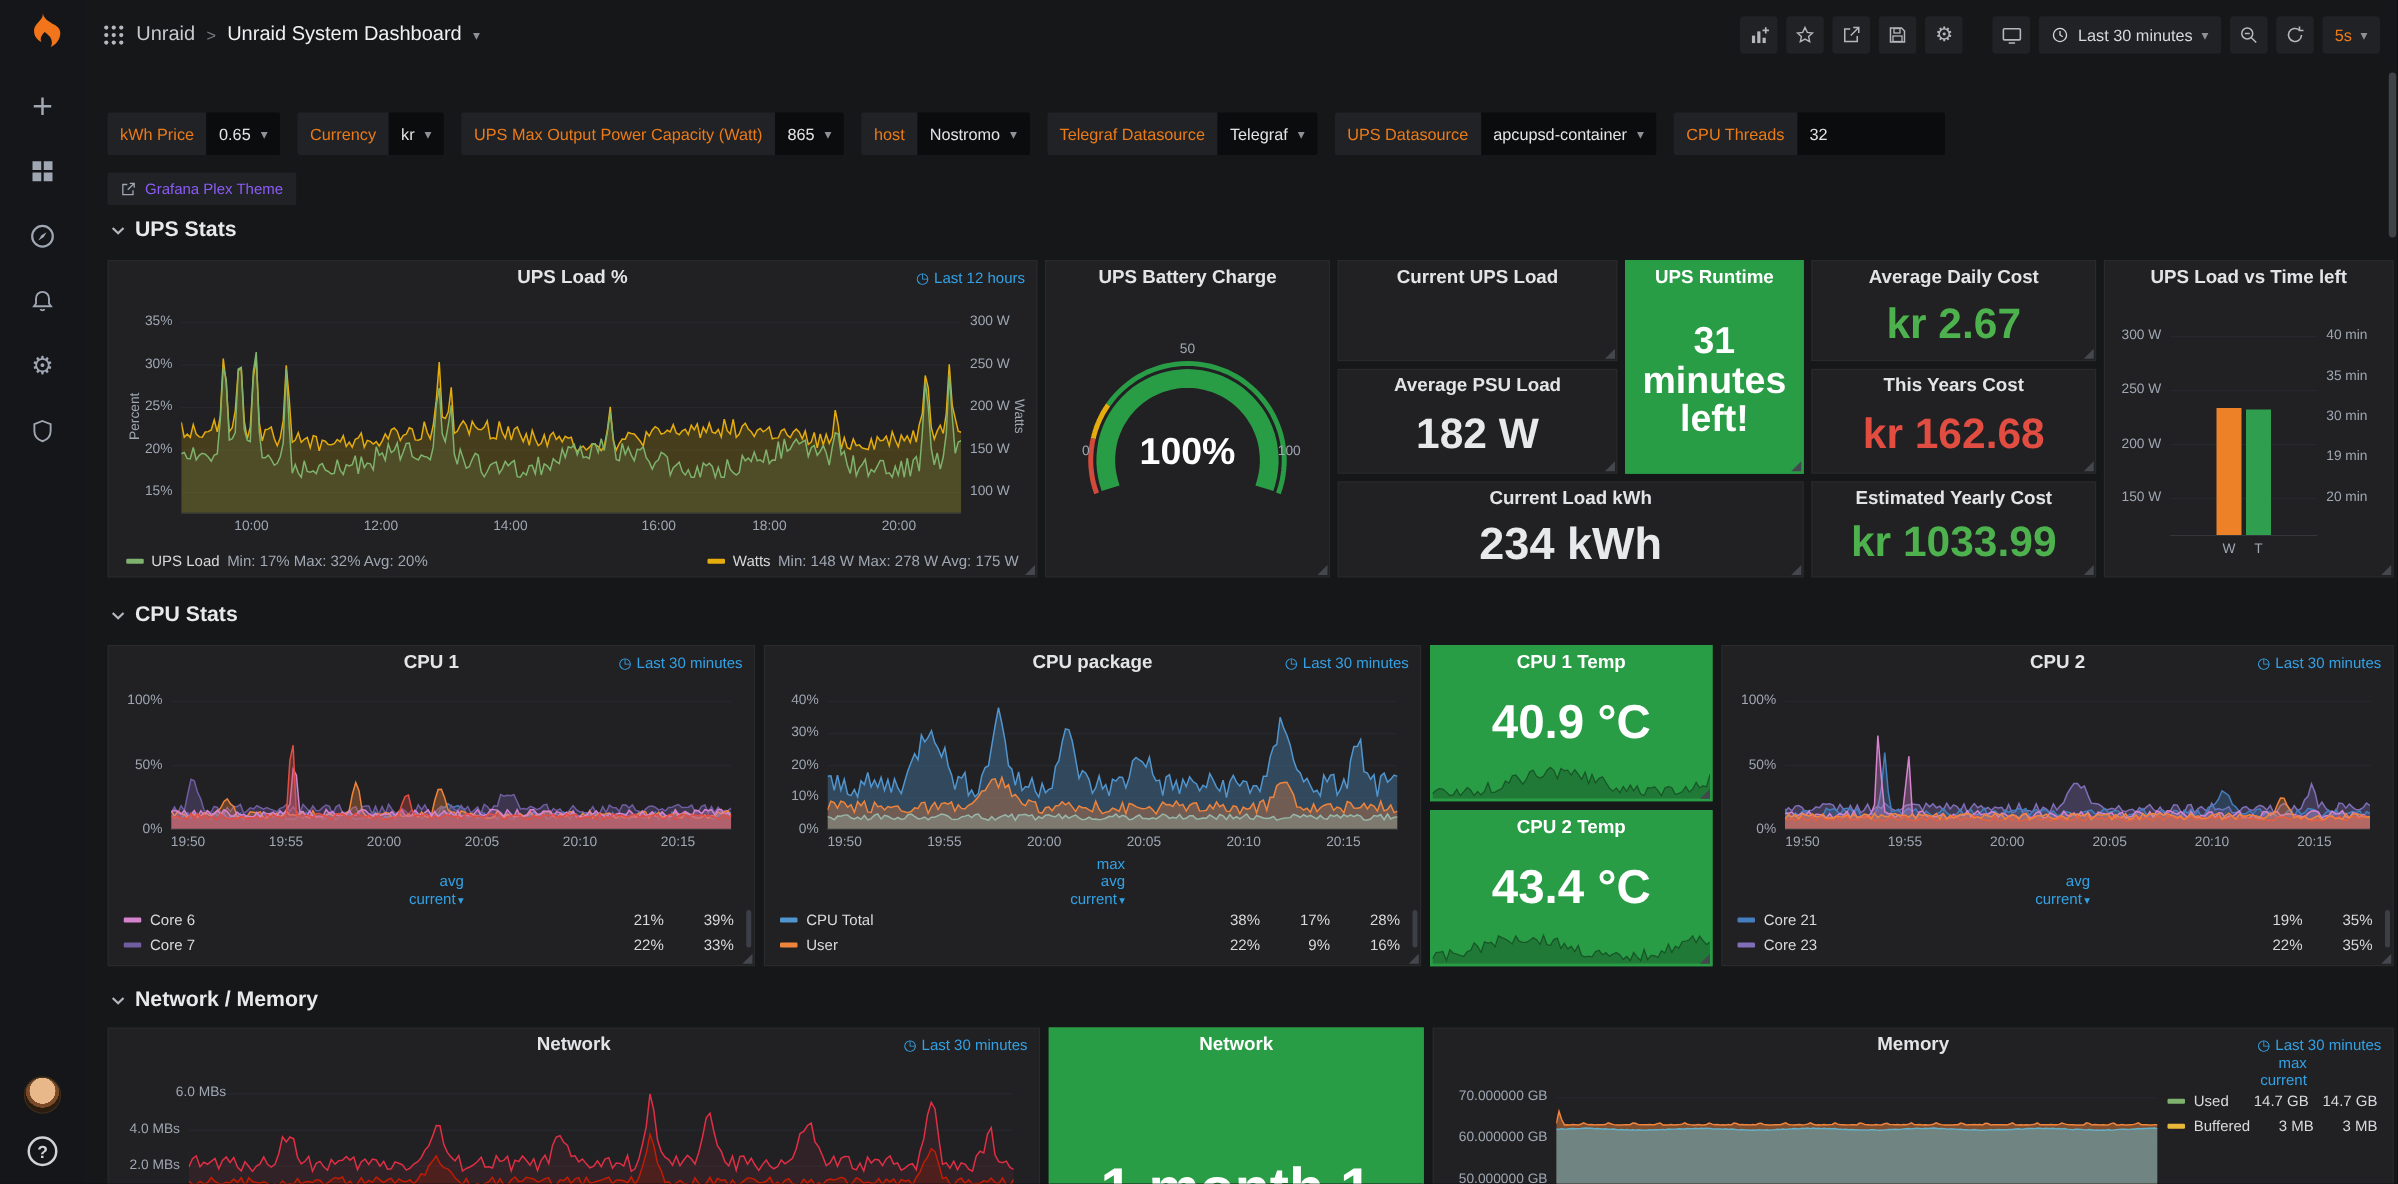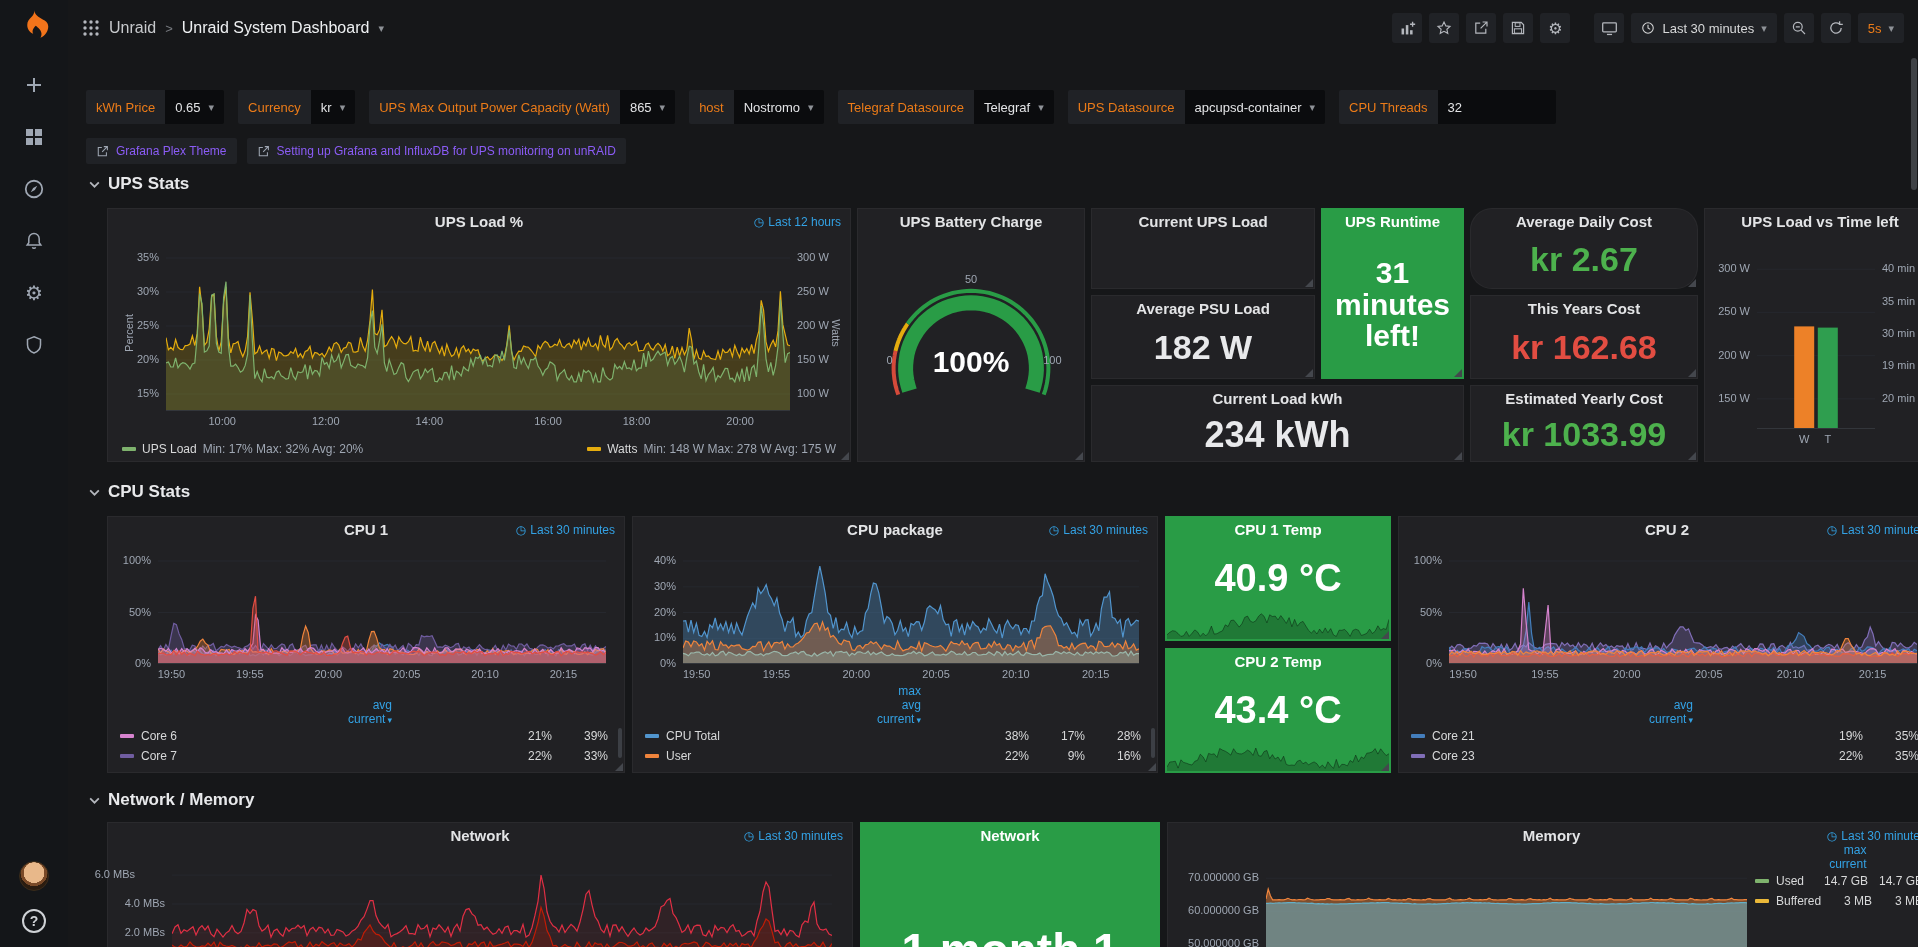--- a/index.html
+++ b/index.html
@@ -39,21 +39,21 @@
   .var-label { display:flex; align-items:center; padding:0 10px; background:#202226; color:#eb7b18; border-radius:2px 0 0 2px; white-space:nowrap; }
   .var-value { display:flex; align-items:center; gap:8px; padding:0 10px; background:#0b0c0e; color:#e3e4e6; border-radius:0 2px 2px 0; white-space:nowrap; }
   .var-value.wide { min-width:118px; }
   .links { position:absolute; left:86px; top:138px; display:flex; gap:10px; z-index:10; }
   .dash-link { height:26px; display:flex; align-items:center; gap:7px; background:#202226; border-radius:2px; padding:0 10px; font-size:12px; color:#8b5cf6; cursor:pointer; }
 
   
   .section-header { position:absolute; display:flex; align-items:center; gap:7px; font-size:17px; font-weight:700; color:#e8e9eb; cursor:pointer; z-index:5; }
 
   
-  .panel { position:absolute; background:#212124; border:1px solid rgba(255,255,255,0.045);margin-left:21px; }
+  .panel { position:absolute; background:#212124; border:1px solid rgba(255,255,255,0.045); }
   .panel::after { content:""; position:absolute; right:1px; bottom:1px; width:0; height:0;
       border-left:8px solid transparent; border-bottom:8px solid #44474d; }
   .panel-title { height:26px; line-height:26px; text-align:center; font-size:15px; font-weight:600; color:#e3e4e6; cursor:pointer; white-space:nowrap; overflow:hidden; }
   .badge { position:absolute; top:6px; right:9px; display:flex; align-items:center; gap:4px; color:#33a2e5; font-size:12px; cursor:pointer; z-index:3; }
   .badge-clock { font-size:12px; }
 
   .green { background:#299c46; border-color:#299c46; }
   .green .panel-title { color:#fff; }
 
   .stat { display:flex; flex-direction:column; }
@@ -285,27 +285,20 @@
     </div>
   </div>
 
   <div class="links">
     <div class="dash-link">
       <svg width="13" height="13" viewBox="0 0 20 20">
         <path d="M9 4H3.5v12.5H16V11" stroke="#9fa7b3" stroke-width="1.6" fill="none"></path>
         <path d="M12 2.5h5.5V8M17 3L9.5 10.5" stroke="#9fa7b3" stroke-width="1.6" fill="none"></path>
       </svg>
       <span>Grafana Plex Theme</span>
-    </div>
-    <div class="dash-link">
-      <svg width="13" height="13" viewBox="0 0 20 20">
-        <path d="M9 4H3.5v12.5H16V11" stroke="#9fa7b3" stroke-width="1.6" fill="none"></path>
-        <path d="M12 2.5h5.5V8M17 3L9.5 10.5" stroke="#9fa7b3" stroke-width="1.6" fill="none"></path>
-      </svg>
-      <span>Setting up Grafana and InfluxDB for UPS monitoring on unRAID</span>
     </div>
   </div>
 
   <div class="section-header" style="left:88px;top:174px;">
     <svg width="13" height="13" viewBox="0 0 12 12">
         <path d="M2 4l4 4 4-4" stroke="#b4b7bd" stroke-width="1.6" fill="none"></path>
       </svg>
     <span>UPS Stats</span>
   </div>
   <div class="section-header" style="left:88px;top:482px;">
@@ -393,21 +386,21 @@
     <div class="panel-title">Current UPS Load</div>
   </div>
 
   <div class="panel stat green" style="left:1300px;top:208px;width:143px;height:171px;">
     <div class="panel-title">UPS Runtime</div>
     <div class="stat-body">
         <div class="stat-value runtime-value">31 minutes left!</div>
       </div>
   </div>
 
-  <div class="panel stat" style="left:1449px;top:208px;width:228px;height:81px;border-radius:22px;">
+  <div class="panel stat" style="left:1449px;top:208px;width:228px;height:81px;">
     <div class="panel-title">Average Daily Cost</div>
     <div class="stat-body">
         <div class="stat-value" style="color: rgb(77, 177, 77);">kr  2.67</div>
       </div>
   </div>
 
   <div class="panel" style="left:1683px;top:208px;width:232px;height:254px;">
     <div class="panel-title">UPS Load vs Time left</div>
     <div class="graph-body" style="top:26px;left:4px;right:4px;bottom:8px;">
       <div class="plot" style="left:48px;right:56px;top:6px;bottom:24px;">
@@ -680,21 +673,21 @@
             <line x1="0" y1="22.1" x2="660" y2="22.1" stroke="#26282e" stroke-width="1"></line>
             <line x1="0" y1="51.0" x2="660" y2="51.0" stroke="#26282e" stroke-width="1"></line>
             <line x1="0" y1="79.9" x2="660" y2="79.9" stroke="#26282e" stroke-width="1"></line>
             <line x1="0" y1="108.8" x2="660" y2="108.8" stroke="#26282e" stroke-width="1"></line>
             <path d="M0.0 91.9L3.0 94.2L6.0 94.6L9.0 92.1L12.0 94.1L15.0 93.2L18.0 89.0L21.0 92.3L24.0 93.8L27.0 94.2L30.0 92.9L33.0 93.4L36.0 90.2L39.0 92.9L42.0 89.1L45.0 95.6L48.0 89.3L51.0 92.2L54.0 93.0L57.0 93.5L60.0 92.5L63.0 93.8L66.0 95.3L69.0 94.2L72.0 95.1L75.0 91.8L78.0 94.3L81.0 93.8L84.0 94.3L87.0 89.9L90.0 94.1L93.0 92.6L96.0 92.2L99.0 93.0L102.0 90.9L105.0 91.2L108.0 94.7L111.0 93.4L114.0 91.0L117.0 89.0L120.0 89.9L123.0 88.6L126.0 94.6L129.0 91.9L132.0 95.5L135.0 93.9L138.0 89.1L141.0 94.1L144.0 91.3L147.0 92.9L150.0 88.7L153.0 90.9L156.0 93.1L159.0 90.8L162.0 89.7L165.0 93.9L168.0 90.1L171.0 92.0L174.0 92.3L177.0 90.7L180.0 94.0L183.0 90.8L186.0 86.0L189.0 87.1L192.0 79.6L195.0 75.9L198.0 71.8L201.0 77.9L204.0 81.1L207.0 81.9L210.0 84.7L213.0 89.3L216.0 92.0L219.0 94.8L222.0 89.8L225.0 95.5L228.0 95.3L231.0 93.7L234.0 95.3L237.0 93.9L240.0 92.3L243.0 88.8L246.0 94.9L249.0 89.9L252.0 94.8L255.0 95.3L258.0 90.8L261.0 88.6L264.0 92.1L267.0 91.9L270.0 88.8L273.0 89.5L276.0 90.2L279.0 92.5L282.0 91.7L285.0 89.9L288.0 89.3L291.0 95.8L294.0 95.2L297.0 90.8L300.0 91.5L303.0 88.8L306.0 93.9L309.0 90.1L312.0 89.1L315.0 95.6L318.0 88.8L321.0 93.3L324.0 92.9L327.0 91.8L330.0 91.1L333.0 90.0L336.0 88.7L339.0 93.9L342.0 91.2L345.0 91.1L348.0 91.6L351.0 93.4L354.0 88.5L357.0 94.5L360.0 89.4L363.0 80.1L366.0 69.5L369.0 54.4L372.0 63.1L375.0 77.6L378.0 83.5L381.0 92.9L384.0 92.4L387.0 95.4L390.0 93.5L393.0 91.4L396.0 93.7L399.0 94.2L402.0 95.7L405.0 89.3L408.0 93.7L411.0 95.5L414.0 93.8L417.0 88.9L420.0 94.8L423.0 89.7L426.0 91.4L429.0 90.8L432.0 95.7L435.0 91.0L438.0 94.8L441.0 94.2L444.0 91.7L447.0 89.4L450.0 89.5L453.0 90.7L456.0 93.2L459.0 93.1L462.0 92.0L465.0 88.9L468.0 94.7L471.0 92.8L474.0 94.9L477.0 91.3L480.0 90.0L483.0 94.0L486.0 94.3L489.0 95.1L492.0 90.3L495.0 93.5L498.0 90.5L501.0 95.2L504.0 93.2L507.0 95.0L510.0 91.4L513.0 90.3L516.0 91.0L519.0 90.1L522.0 88.9L525.0 90.1L528.0 95.7L531.0 93.5L534.0 89.2L537.0 90.6L540.0 93.6L543.0 92.6L546.0 93.6L549.0 93.5L552.0 89.9L555.0 94.5L558.0 90.3L561.0 92.7L564.0 90.1L567.0 95.2L570.0 90.6L573.0 91.9L576.0 91.0L579.0 95.1L582.0 88.8L585.0 84.7L588.0 77.0L591.0 72.8L594.0 66.0L597.0 68.3L600.0 78.4L603.0 89.8L606.0 88.9L609.0 94.1L612.0 95.1L615.0 91.0L618.0 89.4L621.0 93.6L624.0 90.8L627.0 94.4L630.0 93.7L633.0 93.7L636.0 91.7L639.0 92.4L642.0 89.4L645.0 92.9L648.0 93.9L651.0 89.3L654.0 94.9L657.0 95.2L660.0 90.5L660 170L0 170Z" fill="rgba(191,27,0,0.2)" stroke="none"></path>
             <path d="M0.0 91.9L3.0 94.2L6.0 94.6L9.0 92.1L12.0 94.1L15.0 93.2L18.0 89.0L21.0 92.3L24.0 93.8L27.0 94.2L30.0 92.9L33.0 93.4L36.0 90.2L39.0 92.9L42.0 89.1L45.0 95.6L48.0 89.3L51.0 92.2L54.0 93.0L57.0 93.5L60.0 92.5L63.0 93.8L66.0 95.3L69.0 94.2L72.0 95.1L75.0 91.8L78.0 94.3L81.0 93.8L84.0 94.3L87.0 89.9L90.0 94.1L93.0 92.6L96.0 92.2L99.0 93.0L102.0 90.9L105.0 91.2L108.0 94.7L111.0 93.4L114.0 91.0L117.0 89.0L120.0 89.9L123.0 88.6L126.0 94.6L129.0 91.9L132.0 95.5L135.0 93.9L138.0 89.1L141.0 94.1L144.0 91.3L147.0 92.9L150.0 88.7L153.0 90.9L156.0 93.1L159.0 90.8L162.0 89.7L165.0 93.9L168.0 90.1L171.0 92.0L174.0 92.3L177.0 90.7L180.0 94.0L183.0 90.8L186.0 86.0L189.0 87.1L192.0 79.6L195.0 75.9L198.0 71.8L201.0 77.9L204.0 81.1L207.0 81.9L210.0 84.7L213.0 89.3L216.0 92.0L219.0 94.8L222.0 89.8L225.0 95.5L228.0 95.3L231.0 93.7L234.0 95.3L237.0 93.9L240.0 92.3L243.0 88.8L246.0 94.9L249.0 89.9L252.0 94.8L255.0 95.3L258.0 90.8L261.0 88.6L264.0 92.1L267.0 91.9L270.0 88.8L273.0 89.5L276.0 90.2L279.0 92.5L282.0 91.7L285.0 89.9L288.0 89.3L291.0 95.8L294.0 95.2L297.0 90.8L300.0 91.5L303.0 88.8L306.0 93.9L309.0 90.1L312.0 89.1L315.0 95.6L318.0 88.8L321.0 93.3L324.0 92.9L327.0 91.8L330.0 91.1L333.0 90.0L336.0 88.7L339.0 93.9L342.0 91.2L345.0 91.1L348.0 91.6L351.0 93.4L354.0 88.5L357.0 94.5L360.0 89.4L363.0 80.1L366.0 69.5L369.0 54.4L372.0 63.1L375.0 77.6L378.0 83.5L381.0 92.9L384.0 92.4L387.0 95.4L390.0 93.5L393.0 91.4L396.0 93.7L399.0 94.2L402.0 95.7L405.0 89.3L408.0 93.7L411.0 95.5L414.0 93.8L417.0 88.9L420.0 94.8L423.0 89.7L426.0 91.4L429.0 90.8L432.0 95.7L435.0 91.0L438.0 94.8L441.0 94.2L444.0 91.7L447.0 89.4L450.0 89.5L453.0 90.7L456.0 93.2L459.0 93.1L462.0 92.0L465.0 88.9L468.0 94.7L471.0 92.8L474.0 94.9L477.0 91.3L480.0 90.0L483.0 94.0L486.0 94.3L489.0 95.1L492.0 90.3L495.0 93.5L498.0 90.5L501.0 95.2L504.0 93.2L507.0 95.0L510.0 91.4L513.0 90.3L516.0 91.0L519.0 90.1L522.0 88.9L525.0 90.1L528.0 95.7L531.0 93.5L534.0 89.2L537.0 90.6L540.0 93.6L543.0 92.6L546.0 93.6L549.0 93.5L552.0 89.9L555.0 94.5L558.0 90.3L561.0 92.7L564.0 90.1L567.0 95.2L570.0 90.6L573.0 91.9L576.0 91.0L579.0 95.1L582.0 88.8L585.0 84.7L588.0 77.0L591.0 72.8L594.0 66.0L597.0 68.3L600.0 78.4L603.0 89.8L606.0 88.9L609.0 94.1L612.0 95.1L615.0 91.0L618.0 89.4L621.0 93.6L624.0 90.8L627.0 94.4L630.0 93.7L633.0 93.7L636.0 91.7L639.0 92.4L642.0 89.4L645.0 92.9L648.0 93.9L651.0 89.3L654.0 94.9L657.0 95.2L660.0 90.5" fill="none" stroke="#bf1b00" stroke-width="1.2"></path>
             <path d="M0.0 80.7L3.0 74.0L6.0 71.7L9.0 80.4L12.0 76.8L15.0 78.4L18.0 76.1L21.0 73.8L24.0 82.0L27.0 75.4L30.0 72.6L33.0 76.9L36.0 73.0L39.0 80.9L42.0 83.7L45.0 76.3L48.0 80.2L51.0 84.1L54.0 80.1L57.0 78.1L60.0 72.5L63.0 78.5L66.0 80.7L69.0 78.4L72.0 70.0L75.0 56.4L78.0 60.6L81.0 56.6L84.0 58.0L87.0 72.8L90.0 78.1L93.0 76.0L96.0 72.1L99.0 84.1L102.0 77.6L105.0 76.1L108.0 80.5L111.0 83.2L114.0 74.6L117.0 78.3L120.0 75.5L123.0 75.2L126.0 72.2L129.0 75.1L132.0 72.6L135.0 82.7L138.0 76.5L141.0 74.3L144.0 78.5L147.0 74.3L150.0 75.0L153.0 80.0L156.0 76.1L159.0 82.3L162.0 82.0L165.0 76.5L168.0 77.6L171.0 78.9L174.0 83.1L177.0 81.6L180.0 78.2L183.0 76.6L186.0 73.1L189.0 67.1L192.0 63.7L195.0 56.1L198.0 47.5L201.0 47.6L204.0 62.5L207.0 69.1L210.0 72.8L213.0 75.7L216.0 71.4L219.0 83.8L222.0 81.8L225.0 80.6L228.0 78.7L231.0 76.2L234.0 72.7L237.0 80.7L240.0 80.5L243.0 81.4L246.0 71.6L249.0 76.1L252.0 75.3L255.0 72.0L258.0 83.7L261.0 75.1L264.0 76.3L267.0 71.8L270.0 75.2L273.0 79.2L276.0 74.0L279.0 83.3L282.0 75.2L285.0 71.2L288.0 77.9L291.0 63.3L294.0 56.6L297.0 55.6L300.0 60.9L303.0 63.3L306.0 72.2L309.0 71.7L312.0 76.5L315.0 74.2L318.0 78.1L321.0 81.2L324.0 80.0L327.0 75.7L330.0 80.3L333.0 74.2L336.0 73.1L339.0 81.6L342.0 77.5L345.0 77.7L348.0 79.8L351.0 71.4L354.0 84.1L357.0 82.1L360.0 74.5L363.0 62.2L366.0 48.3L369.0 22.1L372.0 35.0L375.0 58.8L378.0 68.3L381.0 72.8L384.0 74.7L387.0 79.1L390.0 72.0L393.0 79.5L396.0 75.0L399.0 71.3L402.0 74.0L405.0 78.2L408.0 69.0L411.0 56.6L414.0 41.2L417.0 37.5L420.0 51.8L423.0 63.5L426.0 68.1L429.0 76.4L432.0 79.6L435.0 72.0L438.0 83.2L441.0 72.1L444.0 71.9L447.0 78.4L450.0 73.6L453.0 79.0L456.0 83.4L459.0 78.7L462.0 75.0L465.0 79.7L468.0 82.0L471.0 80.4L474.0 75.0L477.0 78.0L480.0 75.9L483.0 73.6L486.0 66.0L489.0 53.8L492.0 52.2L495.0 47.4L498.0 45.4L501.0 60.5L504.0 64.6L507.0 71.6L510.0 79.4L513.0 77.3L516.0 72.0L519.0 80.1L522.0 73.4L525.0 72.2L528.0 72.3L531.0 81.7L534.0 82.9L537.0 77.5L540.0 83.8L543.0 72.6L546.0 77.4L549.0 74.4L552.0 75.0L555.0 79.5L558.0 74.1L561.0 71.7L564.0 78.3L567.0 77.4L570.0 83.2L573.0 81.5L576.0 78.9L579.0 78.0L582.0 82.8L585.0 68.0L588.0 58.3L591.0 39.0L594.0 28.9L597.0 34.2L600.0 57.4L603.0 78.4L606.0 77.3L609.0 81.5L612.0 75.9L615.0 82.6L618.0 77.4L621.0 78.3L624.0 82.4L627.0 84.0L630.0 71.8L633.0 68.0L636.0 69.3L639.0 54.2L642.0 49.1L645.0 70.8L648.0 76.3L651.0 77.1L654.0 75.9L657.0 81.0L660.0 82.5L660 170L0 170Z" fill="rgba(224,47,68,0.08)" stroke="none"></path>
             <path d="M0.0 80.7L3.0 74.0L6.0 71.7L9.0 80.4L12.0 76.8L15.0 78.4L18.0 76.1L21.0 73.8L24.0 82.0L27.0 75.4L30.0 72.6L33.0 76.9L36.0 73.0L39.0 80.9L42.0 83.7L45.0 76.3L48.0 80.2L51.0 84.1L54.0 80.1L57.0 78.1L60.0 72.5L63.0 78.5L66.0 80.7L69.0 78.4L72.0 70.0L75.0 56.4L78.0 60.6L81.0 56.6L84.0 58.0L87.0 72.8L90.0 78.1L93.0 76.0L96.0 72.1L99.0 84.1L102.0 77.6L105.0 76.1L108.0 80.5L111.0 83.2L114.0 74.6L117.0 78.3L120.0 75.5L123.0 75.2L126.0 72.2L129.0 75.1L132.0 72.6L135.0 82.7L138.0 76.5L141.0 74.3L144.0 78.5L147.0 74.3L150.0 75.0L153.0 80.0L156.0 76.1L159.0 82.3L162.0 82.0L165.0 76.5L168.0 77.6L171.0 78.9L174.0 83.1L177.0 81.6L180.0 78.2L183.0 76.6L186.0 73.1L189.0 67.1L192.0 63.7L195.0 56.1L198.0 47.5L201.0 47.6L204.0 62.5L207.0 69.1L210.0 72.8L213.0 75.7L216.0 71.4L219.0 83.8L222.0 81.8L225.0 80.6L228.0 78.7L231.0 76.2L234.0 72.7L237.0 80.7L240.0 80.5L243.0 81.4L246.0 71.6L249.0 76.1L252.0 75.3L255.0 72.0L258.0 83.7L261.0 75.1L264.0 76.3L267.0 71.8L270.0 75.2L273.0 79.2L276.0 74.0L279.0 83.3L282.0 75.2L285.0 71.2L288.0 77.9L291.0 63.3L294.0 56.6L297.0 55.6L300.0 60.9L303.0 63.3L306.0 72.2L309.0 71.7L312.0 76.5L315.0 74.2L318.0 78.1L321.0 81.2L324.0 80.0L327.0 75.7L330.0 80.3L333.0 74.2L336.0 73.1L339.0 81.6L342.0 77.5L345.0 77.7L348.0 79.8L351.0 71.4L354.0 84.1L357.0 82.1L360.0 74.5L363.0 62.2L366.0 48.3L369.0 22.1L372.0 35.0L375.0 58.8L378.0 68.3L381.0 72.8L384.0 74.7L387.0 79.1L390.0 72.0L393.0 79.5L396.0 75.0L399.0 71.3L402.0 74.0L405.0 78.2L408.0 69.0L411.0 56.6L414.0 41.2L417.0 37.5L420.0 51.8L423.0 63.5L426.0 68.1L429.0 76.4L432.0 79.6L435.0 72.0L438.0 83.2L441.0 72.1L444.0 71.9L447.0 78.4L450.0 73.6L453.0 79.0L456.0 83.4L459.0 78.7L462.0 75.0L465.0 79.7L468.0 82.0L471.0 80.4L474.0 75.0L477.0 78.0L480.0 75.9L483.0 73.6L486.0 66.0L489.0 53.8L492.0 52.2L495.0 47.4L498.0 45.4L501.0 60.5L504.0 64.6L507.0 71.6L510.0 79.4L513.0 77.3L516.0 72.0L519.0 80.1L522.0 73.4L525.0 72.2L528.0 72.3L531.0 81.7L534.0 82.9L537.0 77.5L540.0 83.8L543.0 72.6L546.0 77.4L549.0 74.4L552.0 75.0L555.0 79.5L558.0 74.1L561.0 71.7L564.0 78.3L567.0 77.4L570.0 83.2L573.0 81.5L576.0 78.9L579.0 78.0L582.0 82.8L585.0 68.0L588.0 58.3L591.0 39.0L594.0 28.9L597.0 34.2L600.0 57.4L603.0 78.4L606.0 77.3L609.0 81.5L612.0 75.9L615.0 82.6L618.0 77.4L621.0 78.3L624.0 82.4L627.0 84.0L630.0 71.8L633.0 68.0L636.0 69.3L639.0 54.2L642.0 49.1L645.0 70.8L648.0 76.3L651.0 77.1L654.0 75.9L657.0 81.0L660.0 82.5" fill="none" stroke="#e02f44" stroke-width="1.2"></path>
           </svg>
         </div>
-    <span class="tick" style="right: 711px; top: 19.1px;">6.0 MBs</span>
+    <span class="tick" style="right: 644px; top: 19.1px;">6.0 MBs</span>
         <span class="tick" style="right: 681px; top: 48px;">4.0 MBs</span>
         <span class="tick" style="right: 681px; top: 76.9px;">2.0 MBs</span>
       </div>
   </div>
 
   <div class="panel stat green" style="left:839px;top:822px;width:300px;height:254px;">
     <div class="panel-title">Network</div>
     <div class="uptime-body">
         <div class="uptime-value">1 month 1</div>
       </div>

